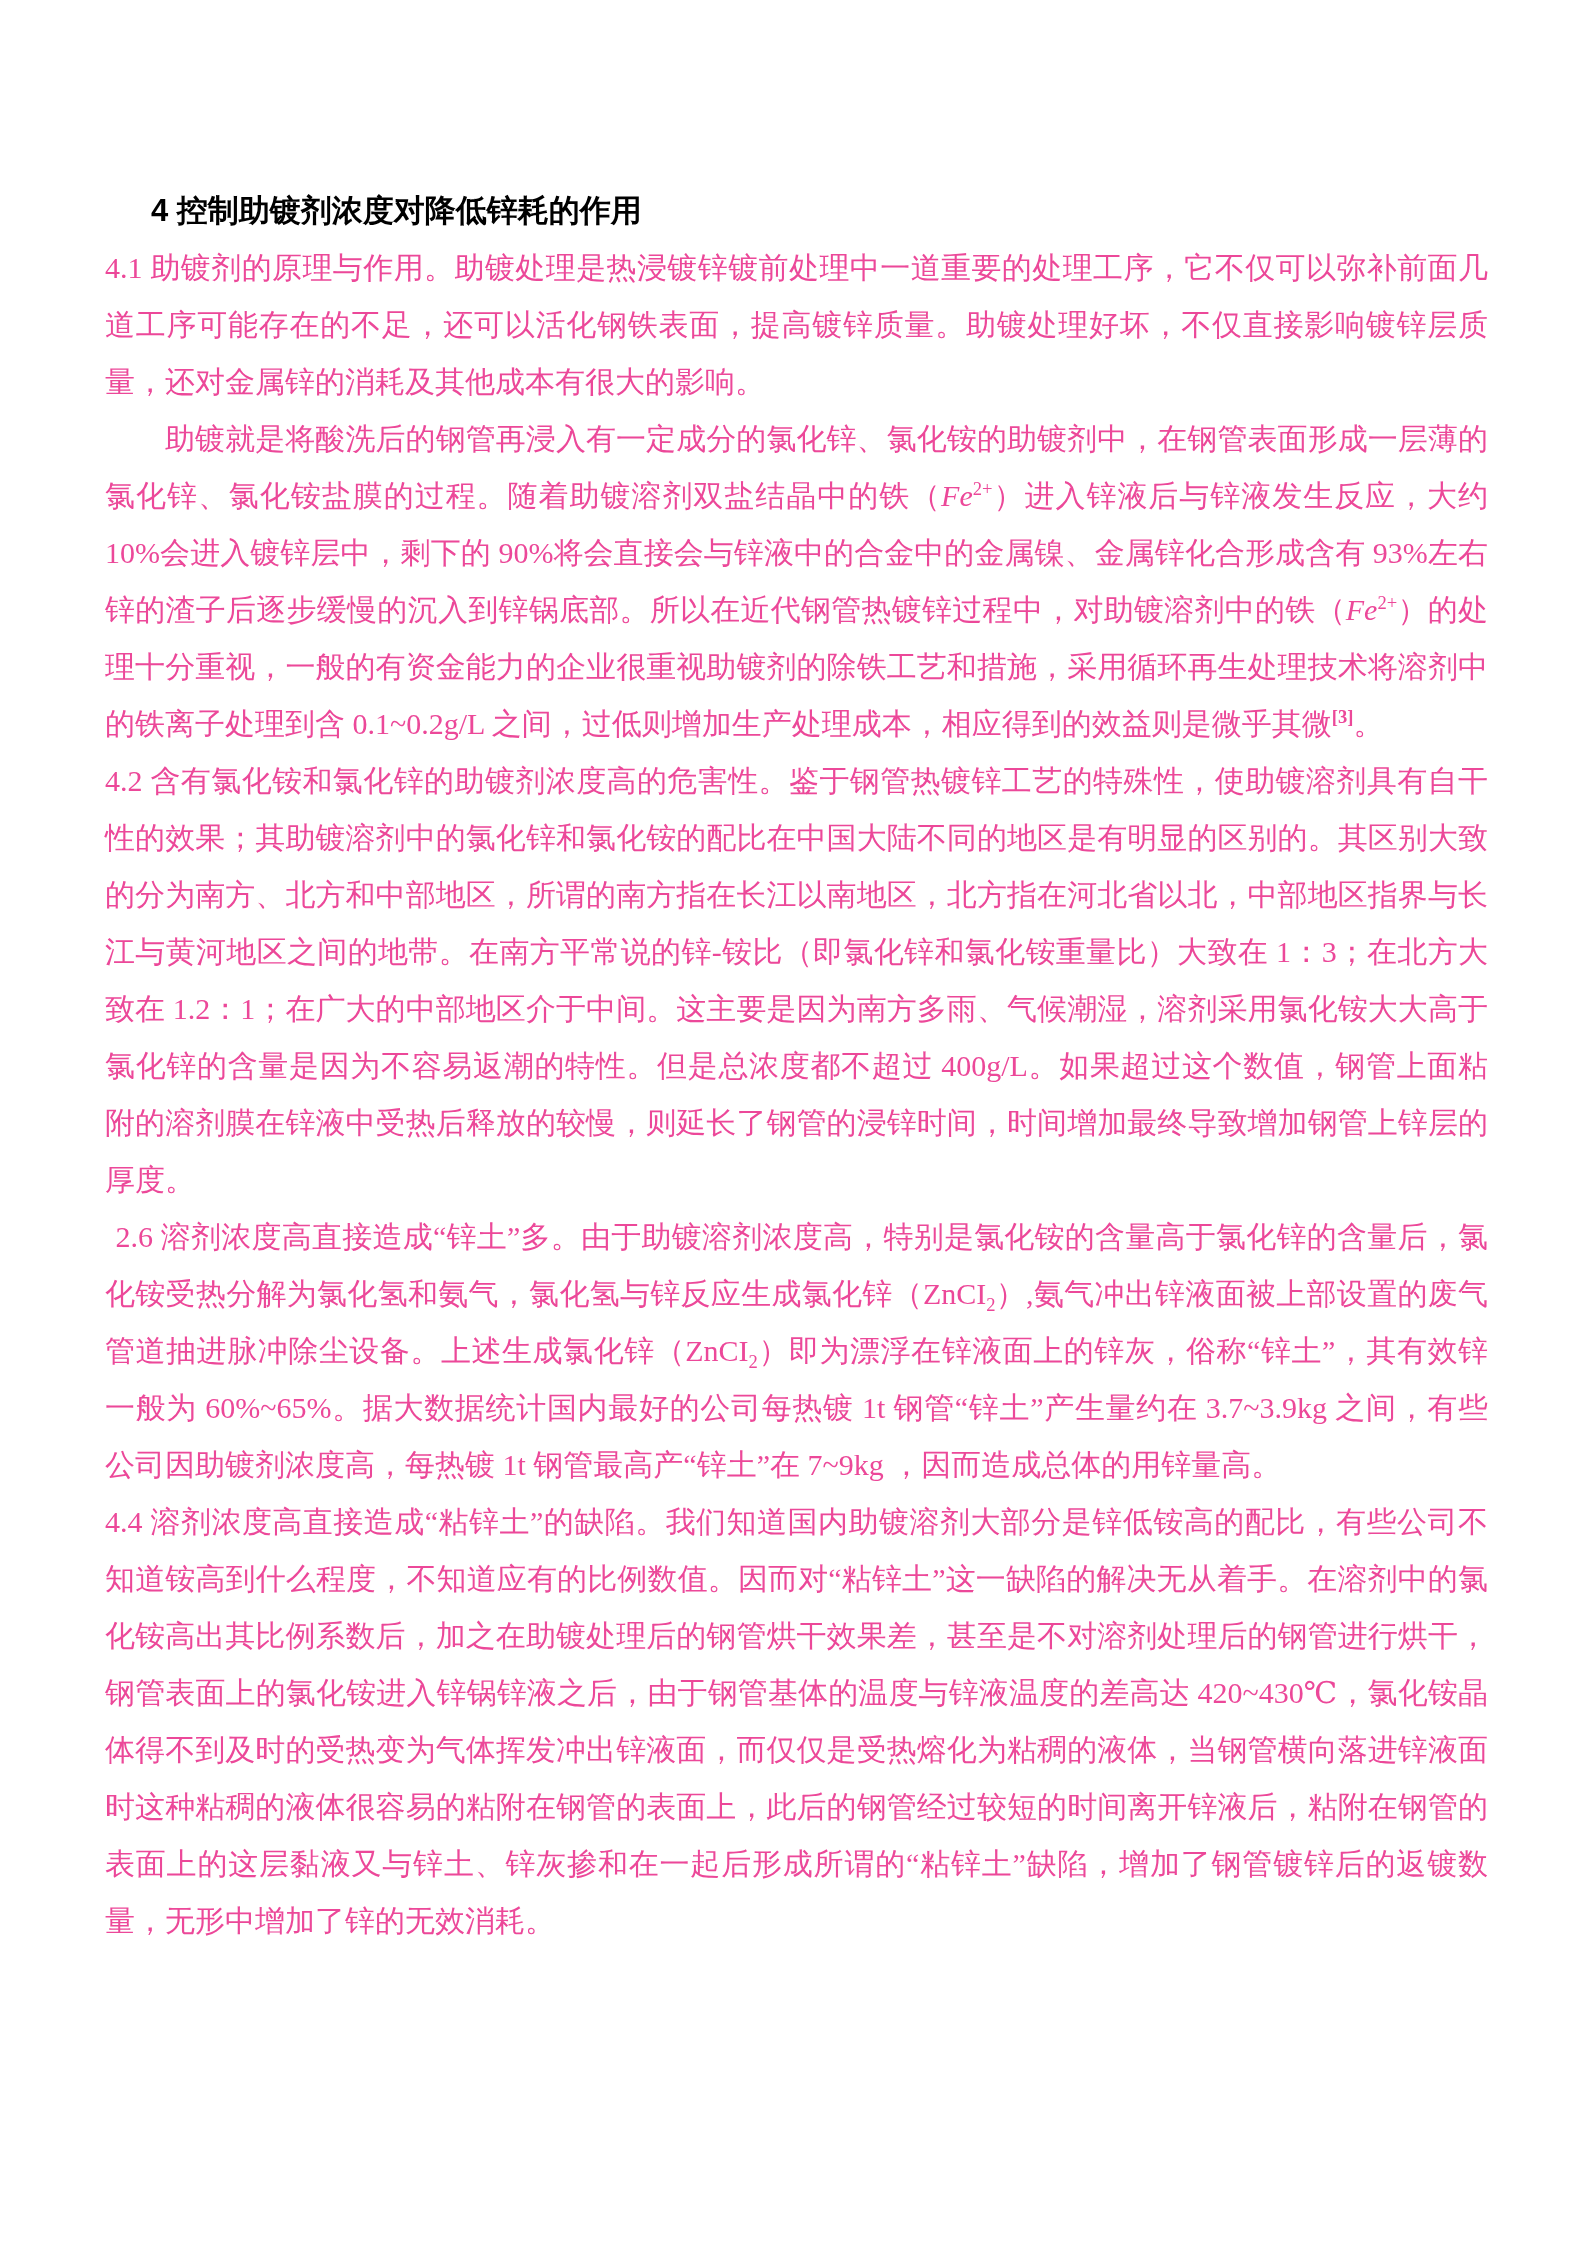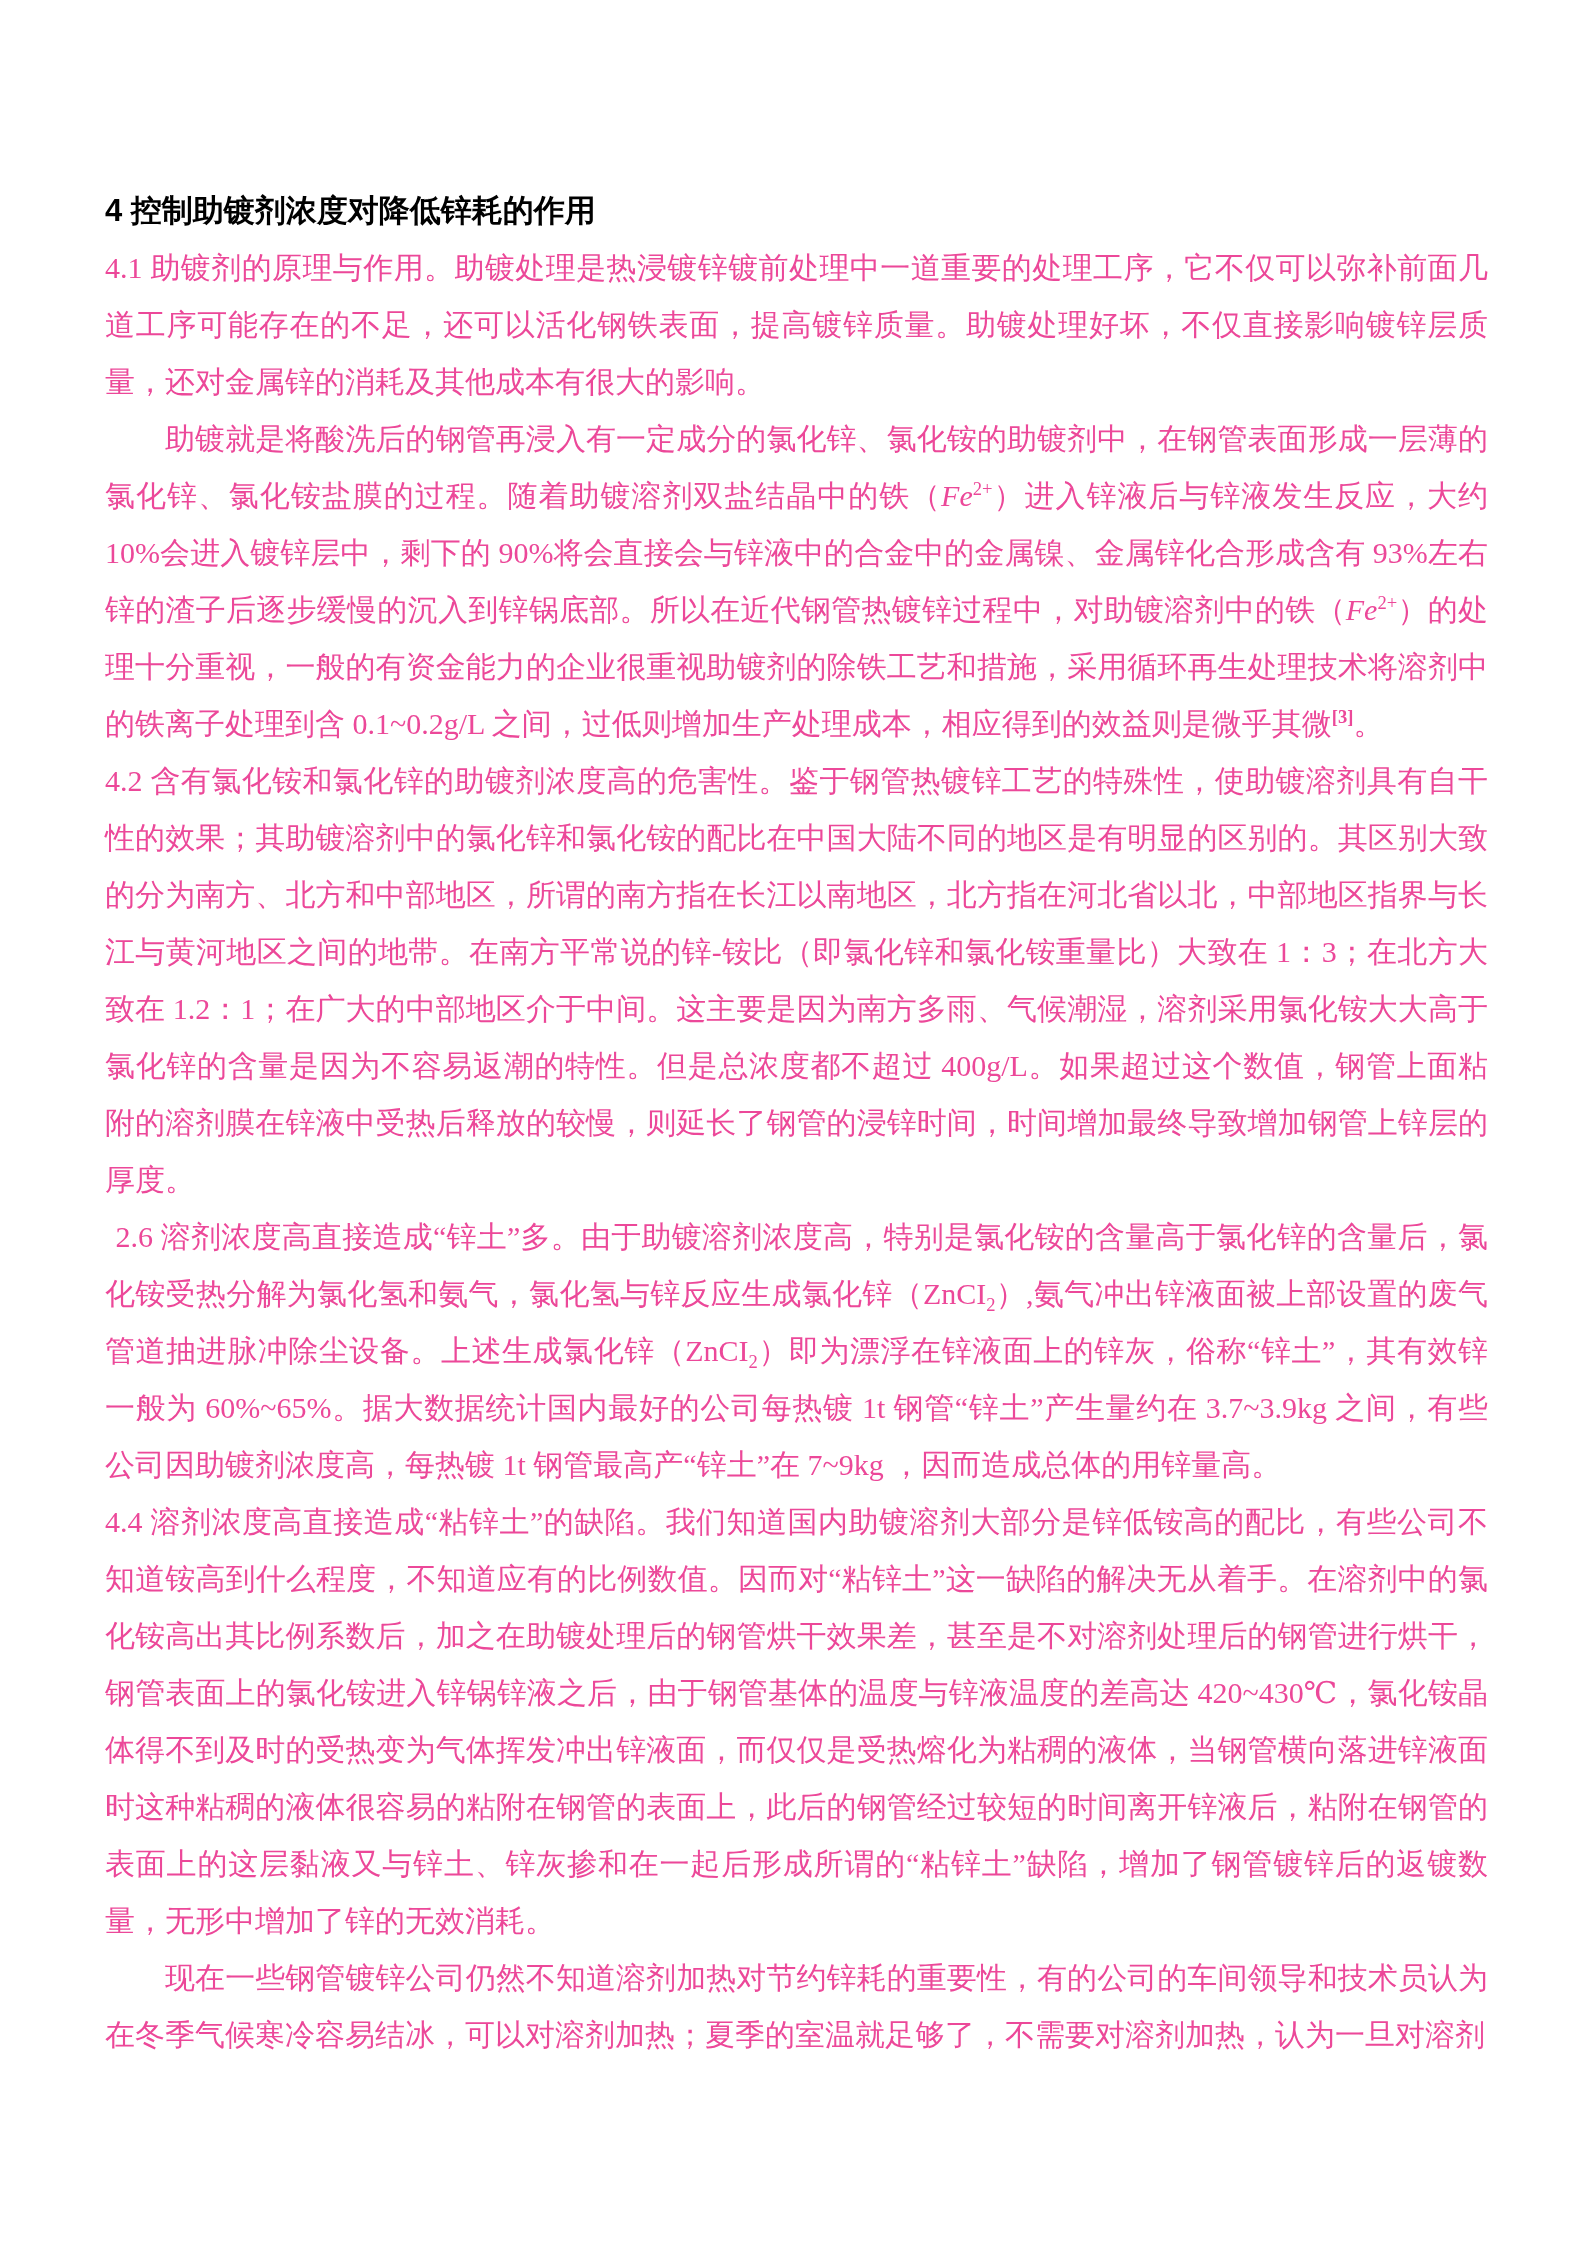--- a/index.html
+++ b/index.html
@@ -26,20 +26,21 @@
   }
   .indent { text-indent: 2em; }
   .indent-small { text-indent: 0.35em; }
   .heading {
     font-family: "Liberation Sans", "DejaVu Sans", sans-serif;
     font-size: 31px;
     font-weight: 700;
     line-height: 57px;
     text-align: left;
     color: #000000;
+    margin-left: 46px;
   }
   sup, sub { line-height: 0; font-size: 0.62em; }
   sup { vertical-align: super; }
   sub { vertical-align: sub; }
   .seg-italic {
     font-style: italic;
     font-family: "Liberation Serif", "DejaVu Serif", serif;
   }
   .seg-sup-bold { font-weight: 700; }
 </style>
@@ -53,14 +54,13 @@
 
   <p class="para indent"><span>助镀就是将酸洗后的钢管再浸入有一定成分的氯化锌、氯化铵的助镀剂中，在钢管表面形成一层薄的氯化锌、氯化铵盐膜的过程。随着助镀溶剂双盐结晶中的铁（</span><span class="seg-italic">Fe</span><sup class="seg-sup">2+</sup><span>）进入锌液后与锌液发生反应，大约 10%会进入镀锌层中，剩下的 90%将会直接会与锌液中的合金中的金属镍、金属锌化合形成含有 93%左右锌的渣子后逐步缓慢的沉入到锌锅底部。所以在近代钢管热镀锌过程中，对助镀溶剂中的铁（</span><span class="seg-italic">Fe</span><sup class="seg-sup">2+</sup><span>）的处理十分重视，一般的有资金能力的企业很重视助镀剂的除铁工艺和措施，采用循环再生处理技术将溶剂中的铁离子处理到含 0.1~0.2g/L 之间，过低则增加生产处理成本，相应得到的效益则是微乎其微</span><sup class="seg-sup-bold">[3]</sup><span>。</span></p>
 
   <p class="para"><span>4.2 含有氯化铵和氯化锌的助镀剂浓度高的危害性。鉴于钢管热镀锌工艺的特殊性，使助镀溶剂具有自干性的效果；其助镀溶剂中的氯化锌和氯化铵的配比在中国大陆不同的地区是有明显的区别的。其区别大致的分为南方、北方和中部地区，所谓的南方指在长江以南地区，北方指在河北省以北，中部地区指界与长江与黄河地区之间的地带。在南方平常说的锌-铵比（即氯化锌和氯化铵重量比）大致在 1：3；在北方大致在 1.2：1；在广大的中部地区介于中间。这主要是因为南方多雨、气候潮湿，溶剂采用氯化铵大大高于氯化锌的含量是因为不容易返潮的特性。但是总浓度都不超过 400g/L。如果超过这个数值，钢管上面粘附的溶剂膜在锌液中受热后释放的较慢，则延长了钢管的浸锌时间，时间增加最终导致增加钢管上锌层的厚度。</span></p>
 
   <p class="para indent-small"><span>2.6 溶剂浓度高直接造成“锌土”多。由于助镀溶剂浓度高，特别是氯化铵的含量高于氯化锌的含量后，氯化铵受热分解为氯化氢和氨气，氯化氢与锌反应生成氯化锌（ZnCI</span><sub class="seg-sub">2</sub><span>）,氨气冲出锌液面被上部设置的废气管道抽进脉冲除尘设备。上述生成氯化锌（ZnCI</span><sub class="seg-sub">2</sub><span>）即为漂浮在锌液面上的锌灰，俗称“锌土”，其有效锌一般为 60%~65%。据大数据统计国内最好的公司每热镀 1t 钢管“锌土”产生量约在 3.7~3.9kg 之间，有些公司因助镀剂浓度高，每热镀 1t 钢管最高产“锌土”在 7~9kg ，因而造成总体的用锌量高。</span></p>
 
   <p class="para"><span>4.4 溶剂浓度高直接造成“粘锌土”的缺陷。我们知道国内助镀溶剂大部分是锌低铵高的配比，有些公司不知道铵高到什么程度，不知道应有的比例数值。因而对“粘锌土”这一缺陷的解决无从着手。在溶剂中的氯化铵高出其比例系数后，加之在助镀处理后的钢管烘干效果差，甚至是不对溶剂处理后的钢管进行烘干，钢管表面上的氯化铵进入锌锅锌液之后，由于钢管基体的温度与锌液温度的差高达 420~430℃，氯化铵晶体得不到及时的受热变为气体挥发冲出锌液面，而仅仅是受热熔化为粘稠的液体，当钢管横向落进锌液面时这种粘稠的液体很容易的粘附在钢管的表面上，此后的钢管经过较短的时间离开锌液后，粘附在钢管的表面上的这层黏液又与锌土、锌灰掺和在一起后形成所谓的“粘锌土”缺陷，增加了钢管镀锌后的返镀数量，无形中增加了锌的无效消耗。</span></p>
 
 
-  <p class="para indent"><span>现在一些钢管镀锌公司仍然不知道溶剂加热对节约锌耗的重要性，有的公司的车间领导和技术员认为在冬季气候寒冷容易结冰，可以对溶剂加热；夏季的室温就足够了，不需要对溶剂加热，认为一旦对溶剂</span></p>
 </div>
 
 </body></html>

